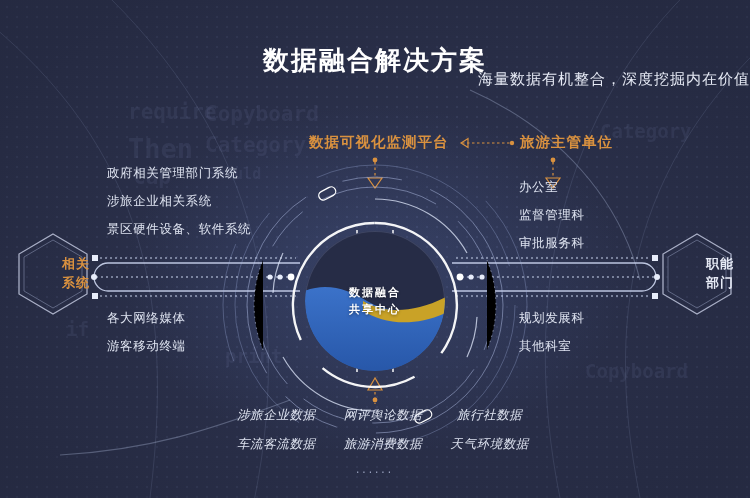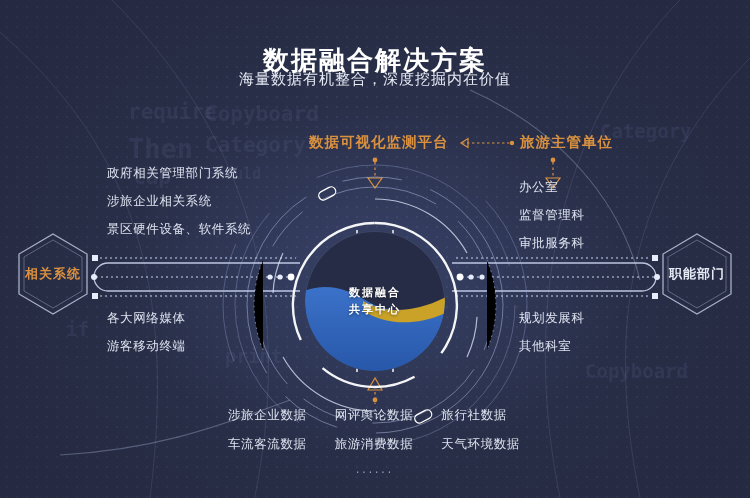--- a/index.html
+++ b/index.html
@@ -31,60 +31,60 @@
     font-family:"DejaVu Sans Mono","Liberation Mono",monospace;
     font-weight:700;white-space:nowrap;pointer-events:none;user-select:none;
   }
 
   
   #title{
     position:absolute;left:0;right:0;top:26px;text-align:center;
     color:#ffffff;font-size:26px;font-weight:700;letter-spacing:2px;
   }
   #subtitle{
-    position:absolute;left:0;right:0;top:70px;text-align:center;
+    position:absolute;left:0;right:0;top:70px;text-align:right;
     color:#e6eaf5;font-size:15px;letter-spacing:1px;
   }
 
   
   .goldlbl{
     position:absolute;color:#d9913f;font-size:14.5px;font-weight:700;letter-spacing:1px;white-space:nowrap;
   }
   #lbl-platform{left:309px;top:133px;}
   #lbl-authority{left:520px;top:133px;}
   #top-connector{position:absolute;left:450px;top:133px;width:66px;height:20px;}
 
   
   .hex{
     position:absolute;width:74px;height:84px;
   }
   .hex svg{position:absolute;inset:0;}
   .hex .htxt{
-    position:absolute;inset:0;display:flex;
-    align-items:center;justify-content:center;
+    position:absolute;inset:0;display:flex;flex-direction:column;
+    align-items:flex-end;justify-content:center;
     color:#d9913f;font-size:13px;font-weight:700;line-height:1.45;letter-spacing:1px;
   }
   #hex-left{left:16px;top:232px;}
   #hex-right{left:660px;top:232px;}
   #hex-right .htxt{color:#e7ebf6;}
 
   
   .col{position:absolute;color:#dfe4f1;font-size:12.5px;letter-spacing:.6px;white-space:nowrap;}
   .col div{margin-bottom:11px;}
   #col-l-top{left:107px;top:165px;}
   #col-l-bot{left:107px;top:310px;}
   #col-r-top{left:519px;top:179px;}
   #col-r-bot{left:519px;top:310px;}
 
   
   #bottom{
     position:absolute;left:228px;top:407px;width:310px;
     display:grid;grid-template-columns:repeat(3,1fr);
     row-gap:12px;column-gap:10px;
-    color:#dfe4f1;font-size:12.5px;letter-spacing:.6px;text-align:left;
+    color:#dfe4f1;font-size:12.5px;letter-spacing:.6px;text-align:center;font-style:italic;
   }
   #ellipsis{
     position:absolute;left:0;right:0;top:462px;text-align:center;
     color:#9aa3bf;font-size:12px;letter-spacing:3px;
   }
 
   
   #core{
     position:absolute;left:305px;top:231px;width:140px;height:140px;border-radius:50%;
     overflow:hidden;background:#262c46;

